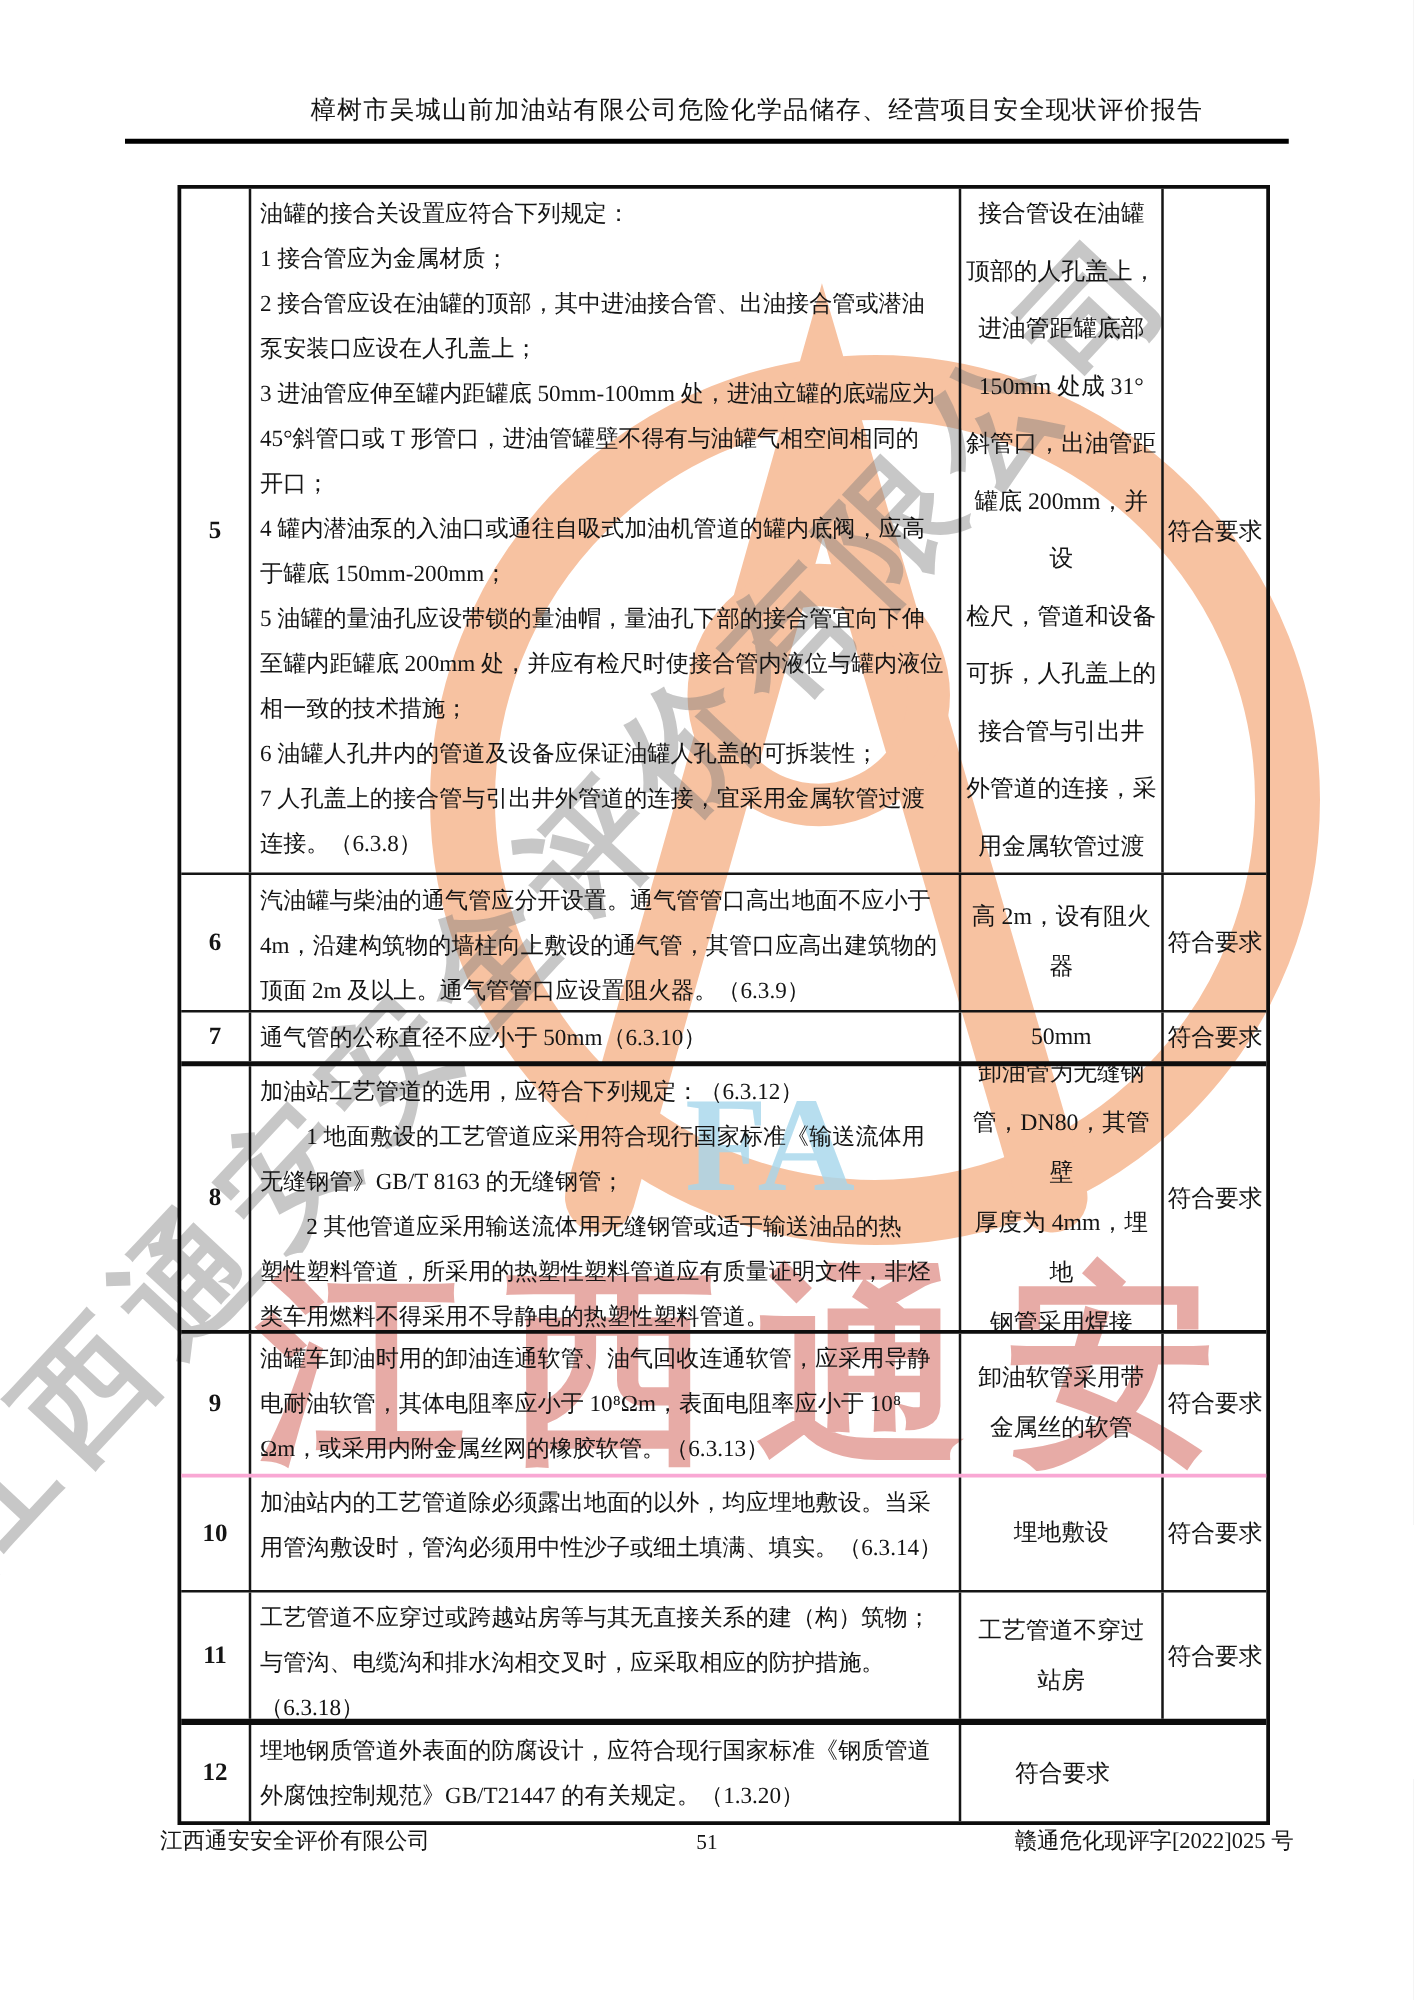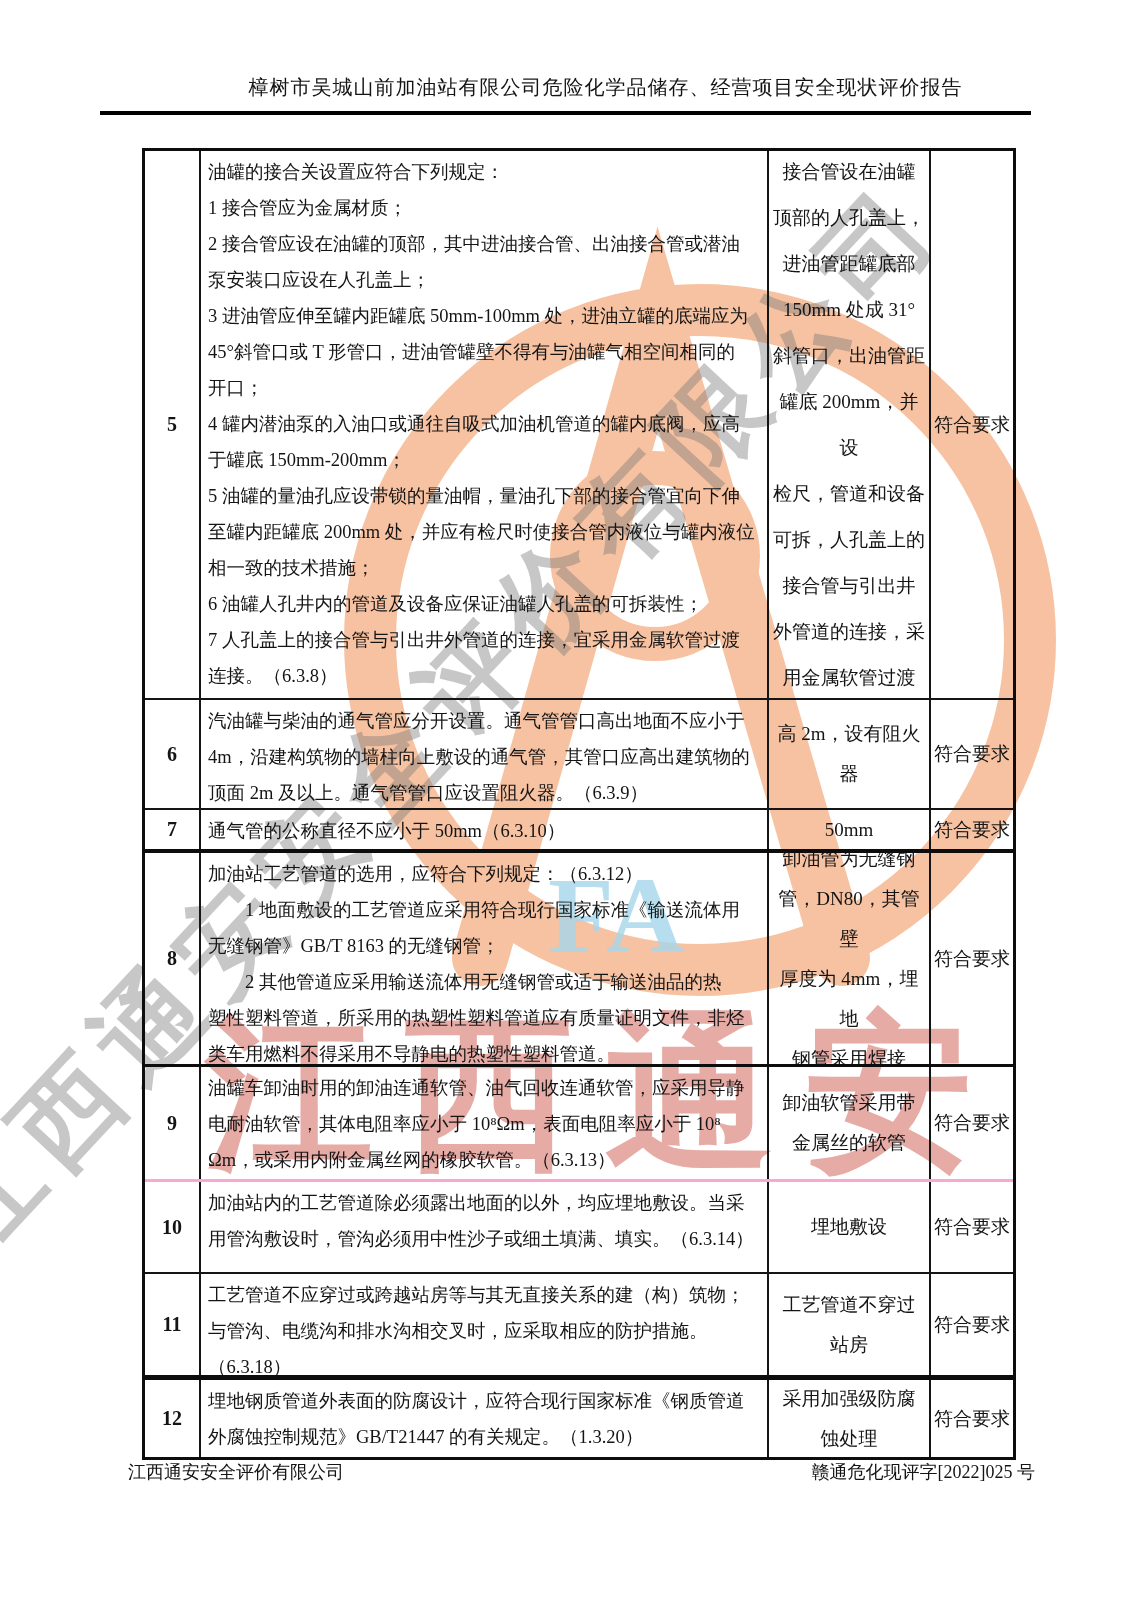--- a/index.html
+++ b/index.html
@@ -187,24 +187,23 @@
 （6.3.18）</div>
         <div class="cell-finding">工艺管道不穿过
 站房</div>
         <div class="cell-conclusion">符合要求</div>
       </div>
 
       <div class="trow r12">
         <div class="cell-num">12</div>
         <div class="cell-content">埋地钢质管道外表面的防腐设计，应符合现行国家标准《钢质管道
 外腐蚀控制规范》GB/T21447 的有关规定。（1.3.20）</div>
-        <div class="cell-finding">采用加强级防腐
-蚀处理</div>
         <div class="cell-conclusion">符合要求</div>
       </div>
 
     </div>
 
     <div class="footer-company">江西通安安全评价有限公司</div>
+    <div class="footer-page">51</div>
     <div class="footer-docno">赣通危化现评字[2022]025 号</div>
 
   </div>
 </div>
 
 </body></html>

